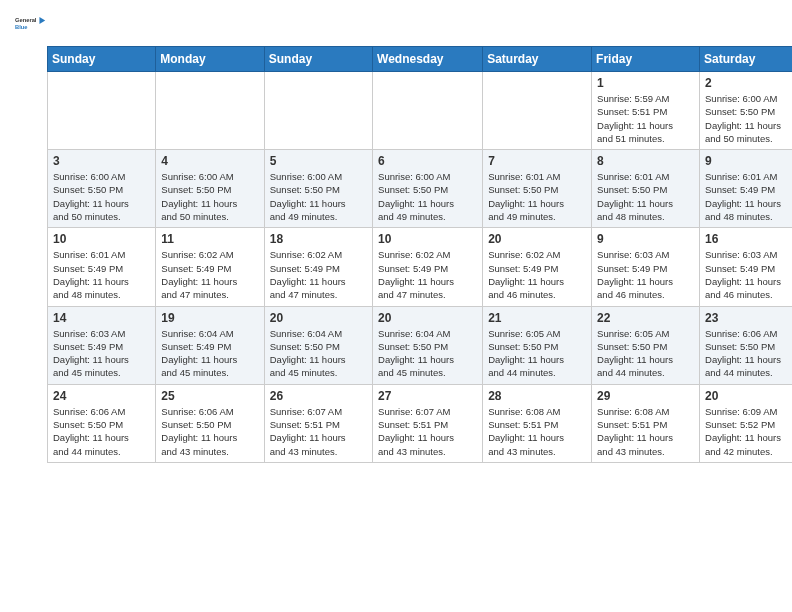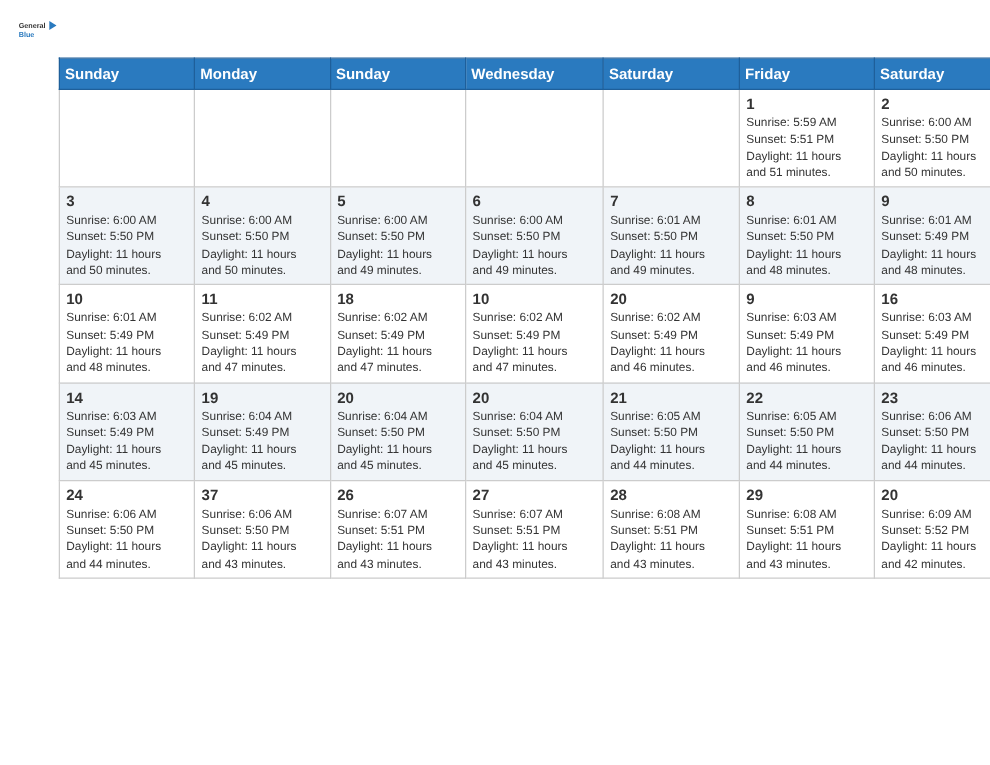--- a/index.html
+++ b/index.html
@@ -224,21 +224,21 @@
             <span class="day-num">23</span>
             <div class="day-info">Sunrise: 6:06 AM<br>Sunset: 5:50 PM<br>Daylight: 11 hours<br>and 44 minutes.</div>
           </td>
         </tr>
         <tr>
           <td>
             <span class="day-num">24</span>
             <div class="day-info">Sunrise: 6:06 AM<br>Sunset: 5:50 PM<br>Daylight: 11 hours<br>and 44 minutes.</div>
           </td>
           <td>
-            <span class="day-num">37</span>
+            <span class="day-num">25</span>
             <div class="day-info">Sunrise: 6:06 AM<br>Sunset: 5:50 PM<br>Daylight: 11 hours<br>and 43 minutes.</div>
           </td>
           <td>
             <span class="day-num">26</span>
             <div class="day-info">Sunrise: 6:07 AM<br>Sunset: 5:51 PM<br>Daylight: 11 hours<br>and 43 minutes.</div>
           </td>
           <td>
             <span class="day-num">27</span>
             <div class="day-info">Sunrise: 6:07 AM<br>Sunset: 5:51 PM<br>Daylight: 11 hours<br>and 43 minutes.</div>
           </td>

